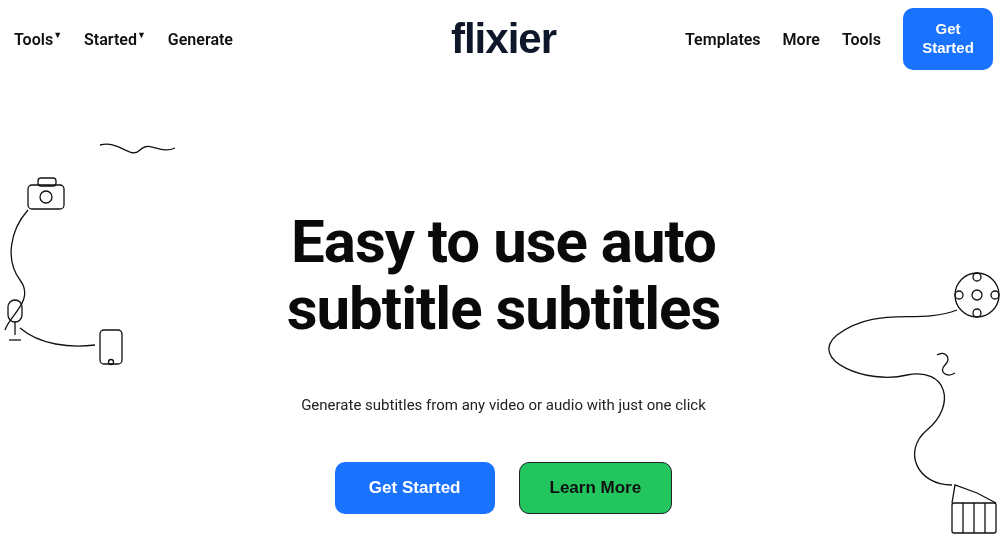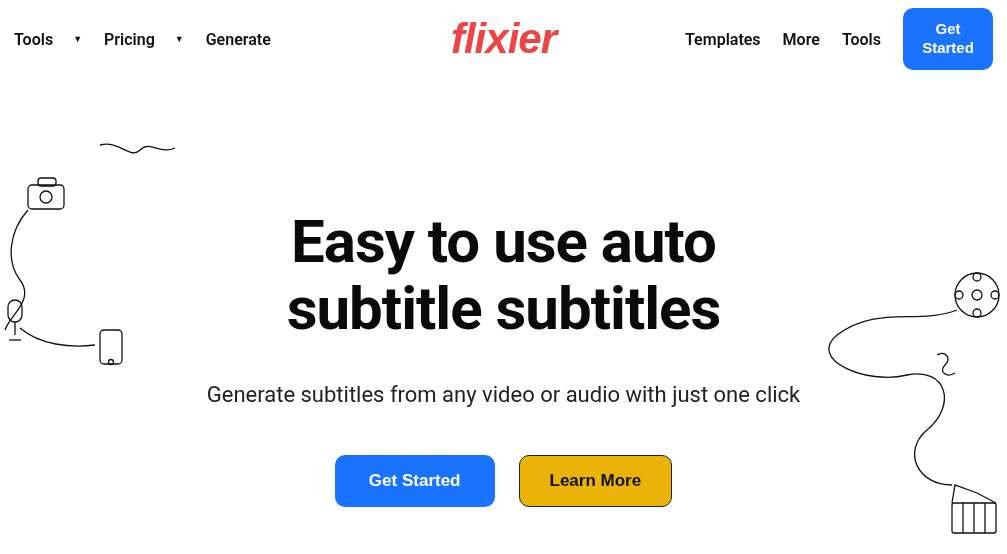--- a/index.html
+++ b/index.html
@@ -22,37 +22,36 @@
   display: flex;
   align-items: center;
   gap: 22px;
 }
 .nav-item {
   font-size: 16px;
   font-weight: 600;
   color: #111;
   cursor: pointer;
   display: flex;
-  align-items: center;
-  gap: 20px;
+  align-items: flex-start;
+  gap: 0;
 }
 .caret {
   font-size: 9px;
   color: #111;
 }
 .logo {
   position: absolute;
   left: 50%;
   transform: translateX(-50%);
   font-size: 42px;
   font-weight: 700;
-  color: #ef4444;
+  color: #0f172a;
   letter-spacing: -1px;
   font-family: "Trebuchet MS", sans-serif;
-  font-style: italic;
 }
 .btn-primary {
   background: #1a73ff;
   color: #fff;
   border: none;
   border-radius: 10px;
   padding: 12px 18px;
   font-size: 15px;
   font-weight: 700;
   cursor: pointer;
@@ -67,43 +66,43 @@
   z-index: 2;
 }
 .hero h1 {
   font-size: 60px;
   font-weight: 700;
   color: #0a0a0a;
   line-height: 1.12;
   letter-spacing: -1px;
 }
 .hero p {
-  margin-top: 40px;
-  font-size: 22px;
+  margin-top: 54px;
+  font-size: 15px;
   color: #222;
   font-weight: 400;
 }
 .cta-row {
   margin-top: 48px;
   display: flex;
   justify-content: center;
   gap: 24px;
 }
 .cta-primary {
   background: #1a73ff;
   color: #fff;
   border: none;
   border-radius: 10px;
   padding: 15px 34px;
   font-size: 17px;
   font-weight: 700;
   cursor: pointer;
 }
 .cta-secondary {
-  background: #eab308;
+  background: #22c55e;
   color: #111;
   border: 1.5px solid #222;
   border-radius: 10px;
   padding: 15px 30px;
   font-size: 17px;
   font-weight: 700;
   cursor: pointer;
 }
 .doodle {
   position: absolute;
@@ -118,21 +117,21 @@
 </head>
 <body>
 
 <header class="header">
   <div class="nav-left">
     <div class="nav-item">
       <span>Tools</span>
       <span class="caret">▼</span>
     </div>
     <div class="nav-item">
-      <span>Pricing</span>
+      <span>Started</span>
       <span class="caret">▼</span>
     </div>
     <div class="nav-item">
       <span>Generate</span>
     </div>
   </div>
 
   <div class="logo">
     <span>flixier</span>
   </div>

